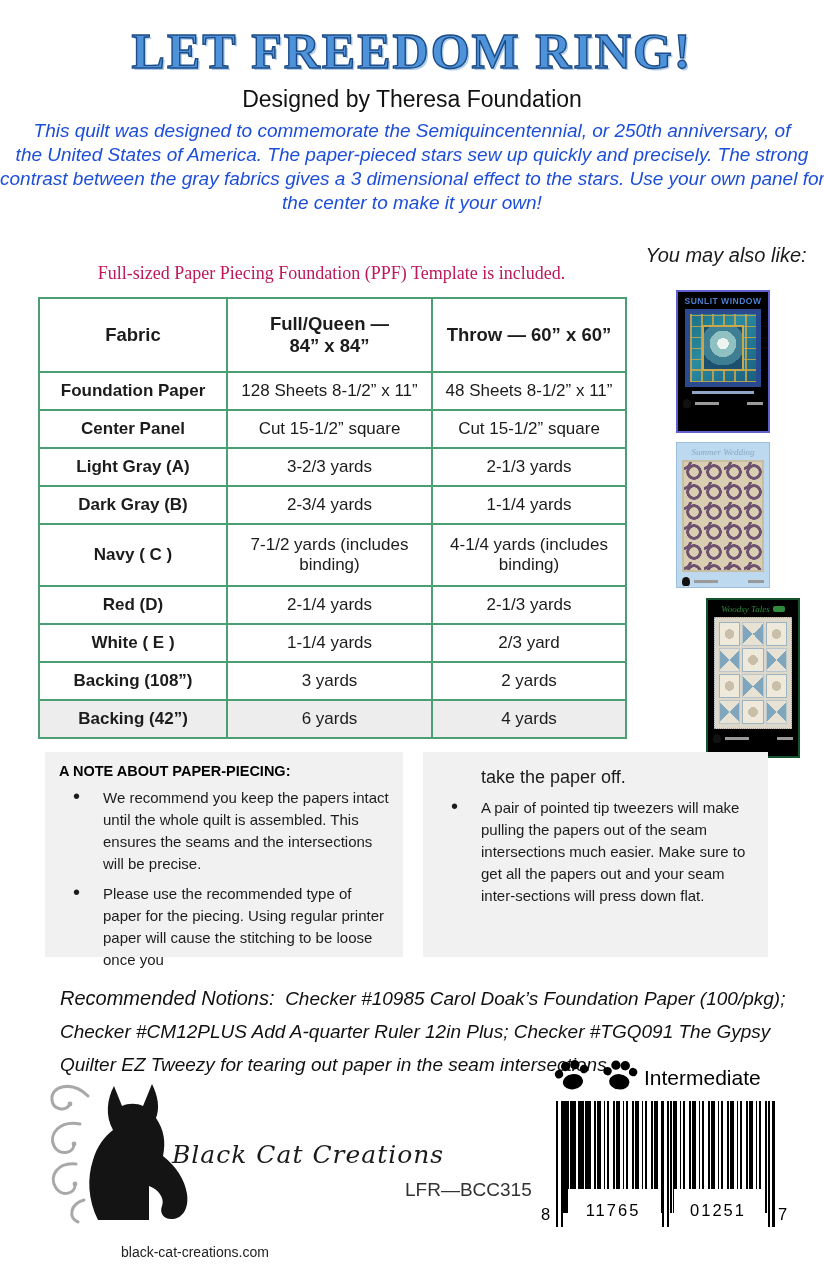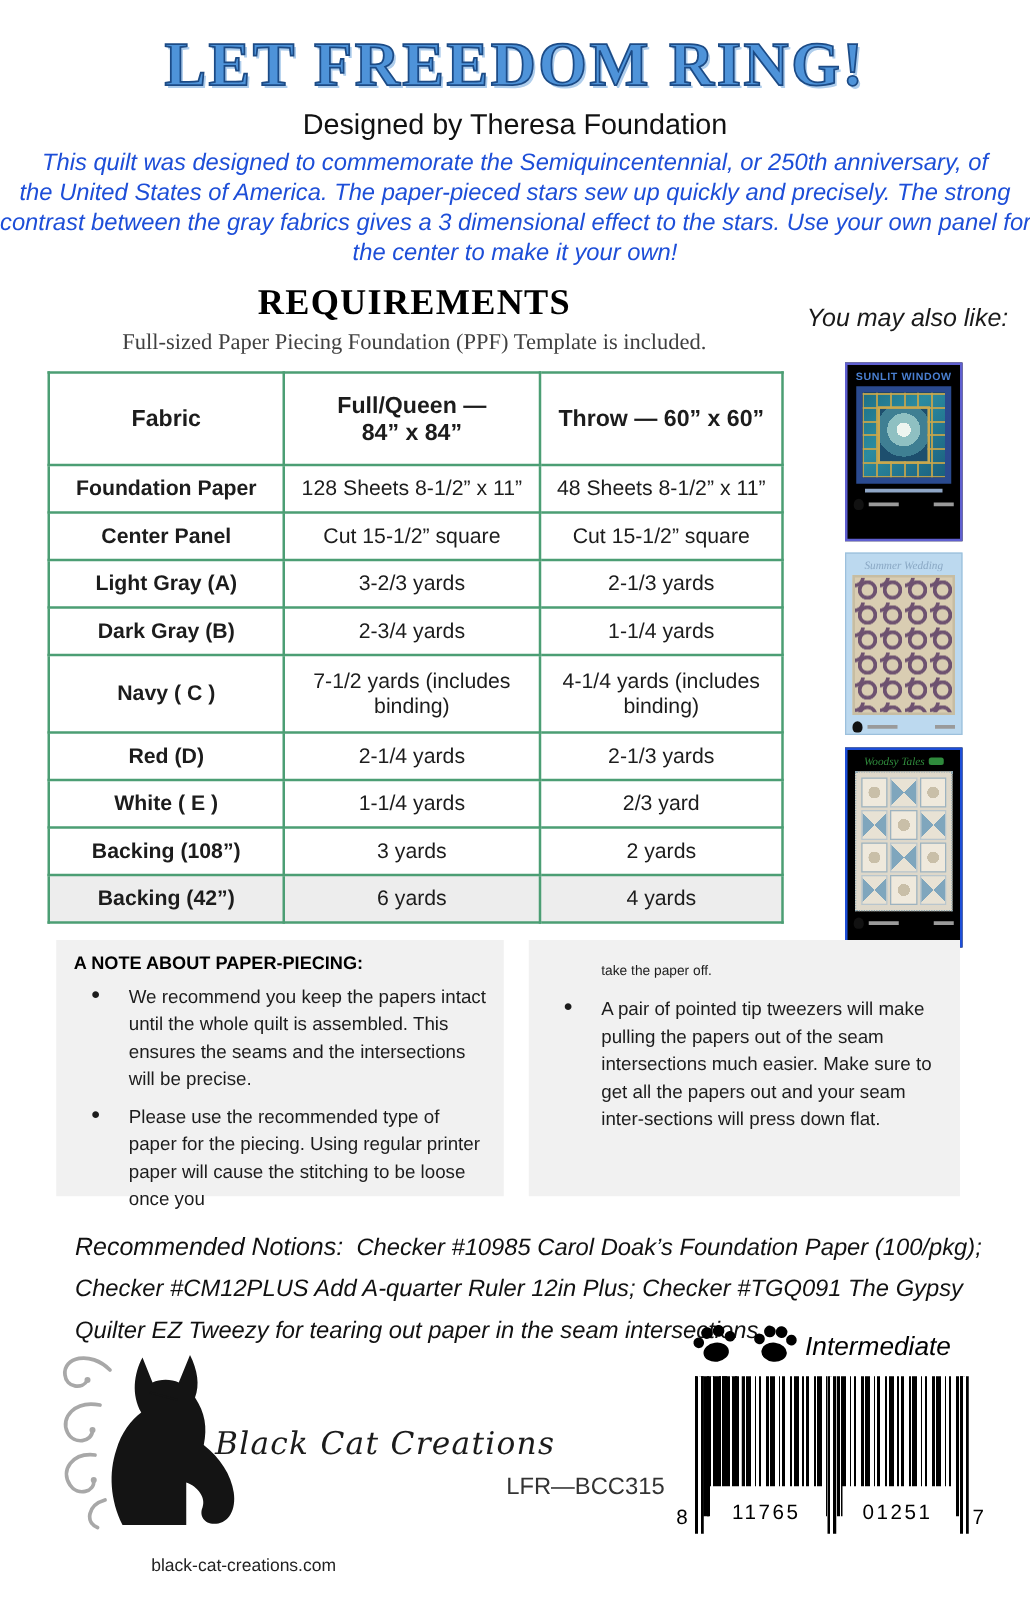--- a/index.html
+++ b/index.html
@@ -26,21 +26,21 @@
   }
   
   .req-heading {
     position:absolute; top:226px; left:38px; width:587px; margin:0;
     text-align:center; font-family:"Liberation Serif","DejaVu Serif",serif;
     font-size:29px; font-weight:bold; letter-spacing:1px; color:#000;
   }
   .red-note {
     position:absolute; top:263px; left:38px; width:587px;
     text-align:center; font-family:"Liberation Serif","DejaVu Serif",serif;
-    font-size:18px; color:#404040;
+    font-size:18px; color:#be185d;
   }
   table.req {
     position:absolute; top:297px; left:38px; width:587px;
     border-collapse:collapse; table-layout:fixed;
   }
   table.req th, table.req td {
     border:2px solid #4c9e74; text-align:center; vertical-align:middle;
     padding:2px 8px; background:#fff;
   }
   table.req thead th { height:68px; font-size:18.5px; font-weight:bold; }
@@ -77,55 +77,55 @@
   .t2 { top:442px; height:146px; background:#bcd9ef; border:1px solid #9cc0dc; padding:4px 5px; }
   .t2-title { text-align:center; font-size:9px; font-style:italic; font-family:"Liberation Serif","DejaVu Serif",serif; color:#8aa8c4; white-space:nowrap; overflow:hidden; }
   .t2-quilt {
     margin:3px auto 0; width:78px; height:108px;
     border:2px solid #c7bda2; background-color:#d9cdb2;
     background-image:
       radial-gradient(circle 10px at 10px 10px, rgba(0,0,0,0) 4.5px, #6e5270 5px 7.5px, rgba(0,0,0,0) 8px),
       radial-gradient(circle 10px at 0px 0px, rgba(0,0,0,0) 4.5px, #6e5270 5px 7.5px, rgba(0,0,0,0) 8px);
     background-size:20px 20px;
   }
-  .t3 { top:598px; height:160px; border:2px solid #1d4ed8; padding:4px 5px; }
+  .t3 { top:598px; height:160px; border:2px solid #14532d; padding:4px 5px;margin-left:30px; }
   .t3-titlerow { display:flex; align-items:center; justify-content:center; gap:3px; }
   .t3-title { font-size:9px; font-style:italic; font-family:"Liberation Serif","DejaVu Serif",serif; color:#2f8a3c; white-space:nowrap; }
   .t3-leaf { width:12px; height:6px; background:#2f8a3c; border-radius:2px; }
   .t3-quilt {
     margin:3px auto 0; width:78px; height:112px; box-sizing:border-box;
     padding:4px; border:1px dotted #8fa6b0; background:#ded8ca;
     display:grid; grid-template-columns:repeat(3,1fr); grid-template-rows:repeat(4,1fr); gap:2px;
   }
   .c-a { background:radial-gradient(circle,#c9bfa8 0 32%,#efe9dc 33%); border:1px solid #9db3c0; }
   .c-b { background:conic-gradient(from 45deg,#7fa6bd 0 25%,#e8e2d4 0 50%,#7fa6bd 0 75%,#e8e2d4 0); border:1px solid #b9c6cd; }
   
   .note-box { position:absolute; top:752px; height:205px; background:#f1f1f1; box-sizing:border-box; padding:11px 14px; }
   .note-left  { left:45px;  width:358px; }
   .note-right { left:423px; width:345px; }
   .note-heading { font-size:14.5px; font-weight:bold; color:#000; margin-bottom:8px; }
   .bullet { position:relative; padding-left:44px; font-size:15px; line-height:22px; margin-bottom:8px; }
   .bullet::before { content:"\2022"; position:absolute; left:14px; top:-2px; font-size:20px; }
-  .continuation { padding-left:44px; font-size:11px; line-height:22px; margin:3px 0 9px; }
+  .continuation { padding-left:44px; font-size:18px; line-height:22px; margin:3px 0 9px; }
   
   .notions {
     position:absolute; top:982px; left:60px; width:738px;
     font-style:italic; font-size:19px; line-height:33px; color:#111;
   }
   .notions .lbl { font-size:20px; }
   
   .logo-svg { position:absolute; left:42px; top:1072px; }
   .brand {
     position:absolute; left:172px; top:1140px;
     font-family:"DejaVu Serif","Liberation Serif",serif; font-style:italic;
     font-size:25px; color:#1b1b1b; letter-spacing:1px;
   }
   .website { position:absolute; left:121px; top:1244px; font-size:14px; color:#222; }
   .item-code { position:absolute; left:389px; top:1179px; font-size:19px; color:#333;margin-left:16px; }
-  .skill { position:absolute; left:644px; top:1066px; font-style:italic; font-size:21px; font-weight:500; color:#000; }
+  .skill { position:absolute; left:644px; top:1066px; font-size:21px; font-weight:500; color:#000; }
   .paws { position:absolute; left:553px; top:1058px; display:flex; gap:10px; }
   .paws svg:first-child { transform:rotate(-8deg); }
   .paws svg:last-child  { transform:rotate(6deg); }
   
   .barcode { position:absolute; left:556px; top:1101px; width:219px; height:136px; }
   .bc-bars {
     position:absolute; left:0; top:0; width:219px; height:112px;
     background:repeating-linear-gradient(90deg,
       #000 0 2px,#fff 2px 3px,#000 3px 7px,#fff 7px 10px,
       #000 10px 11px,#fff 11px 13px,#000 13px 15px,#fff 15px 19px);
@@ -151,21 +151,20 @@
 
   <h1 class="title">LET FREEDOM RING!</h1>
   <div class="designer">Designed by Theresa Foundation</div>
   <div class="intro">
     <div>This quilt was designed to commemorate the Semiquincentennial, or 250th anniversary, of</div>
     <div>the  United States of America.  The paper-pieced stars sew up quickly and precisely.  The strong</div>
     <div>contrast between the gray fabrics gives a 3 dimensional effect to the stars.  Use your own panel for</div>
     <div>the center to make it your own!</div>
   </div>
 
-  <h2 class="req-heading">REQUIREMENTS</h2>
   <div class="red-note">Full-sized Paper Piecing Foundation (PPF) Template is included.</div>
 
   <table class="req">
     <colgroup>
         <col style="width:188px">
         <col style="width:205px">
         <col style="width:194px">
       </colgroup>
     <thead>
       <tr>

